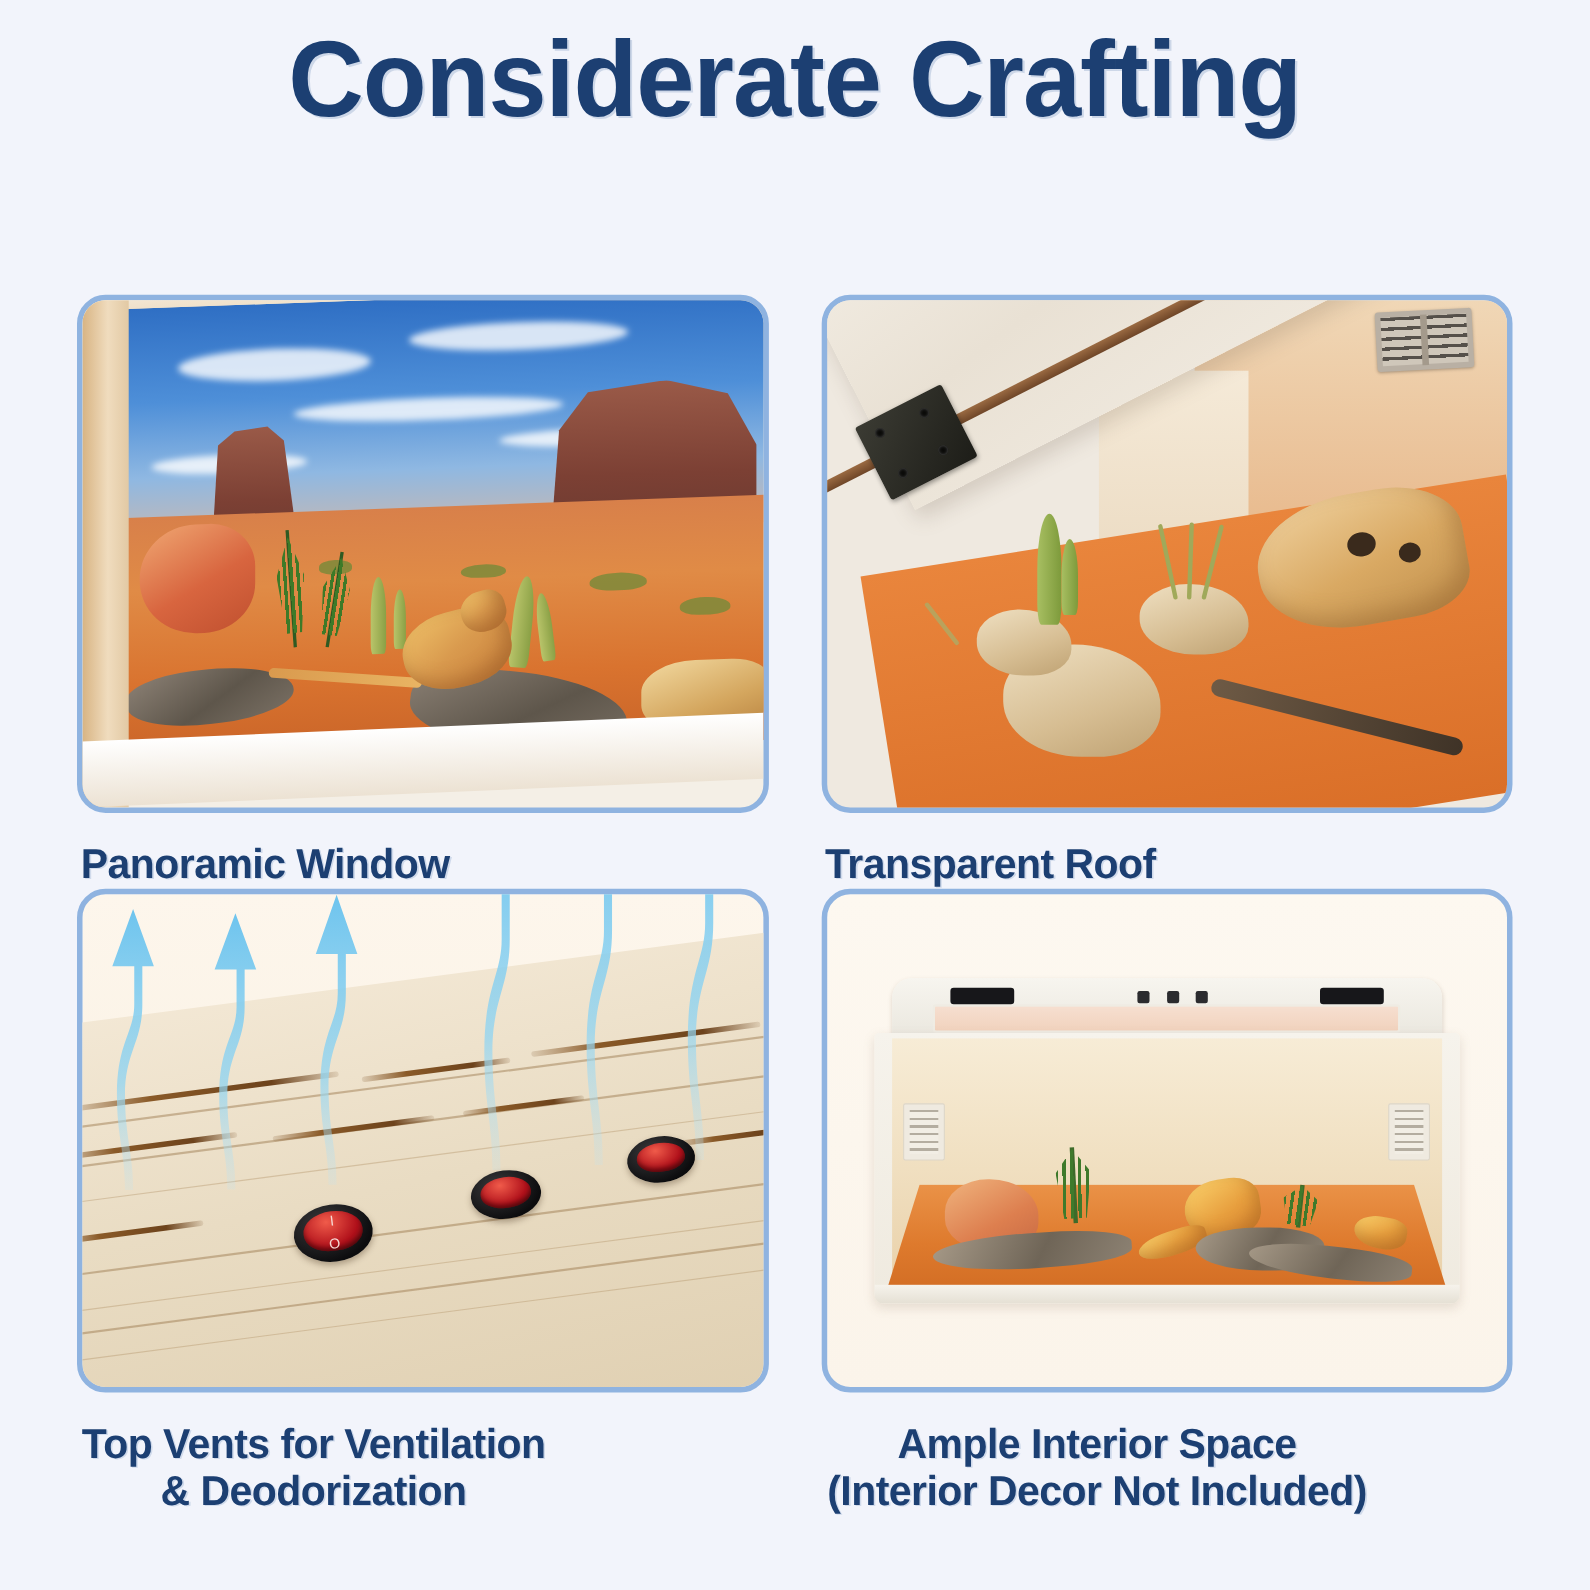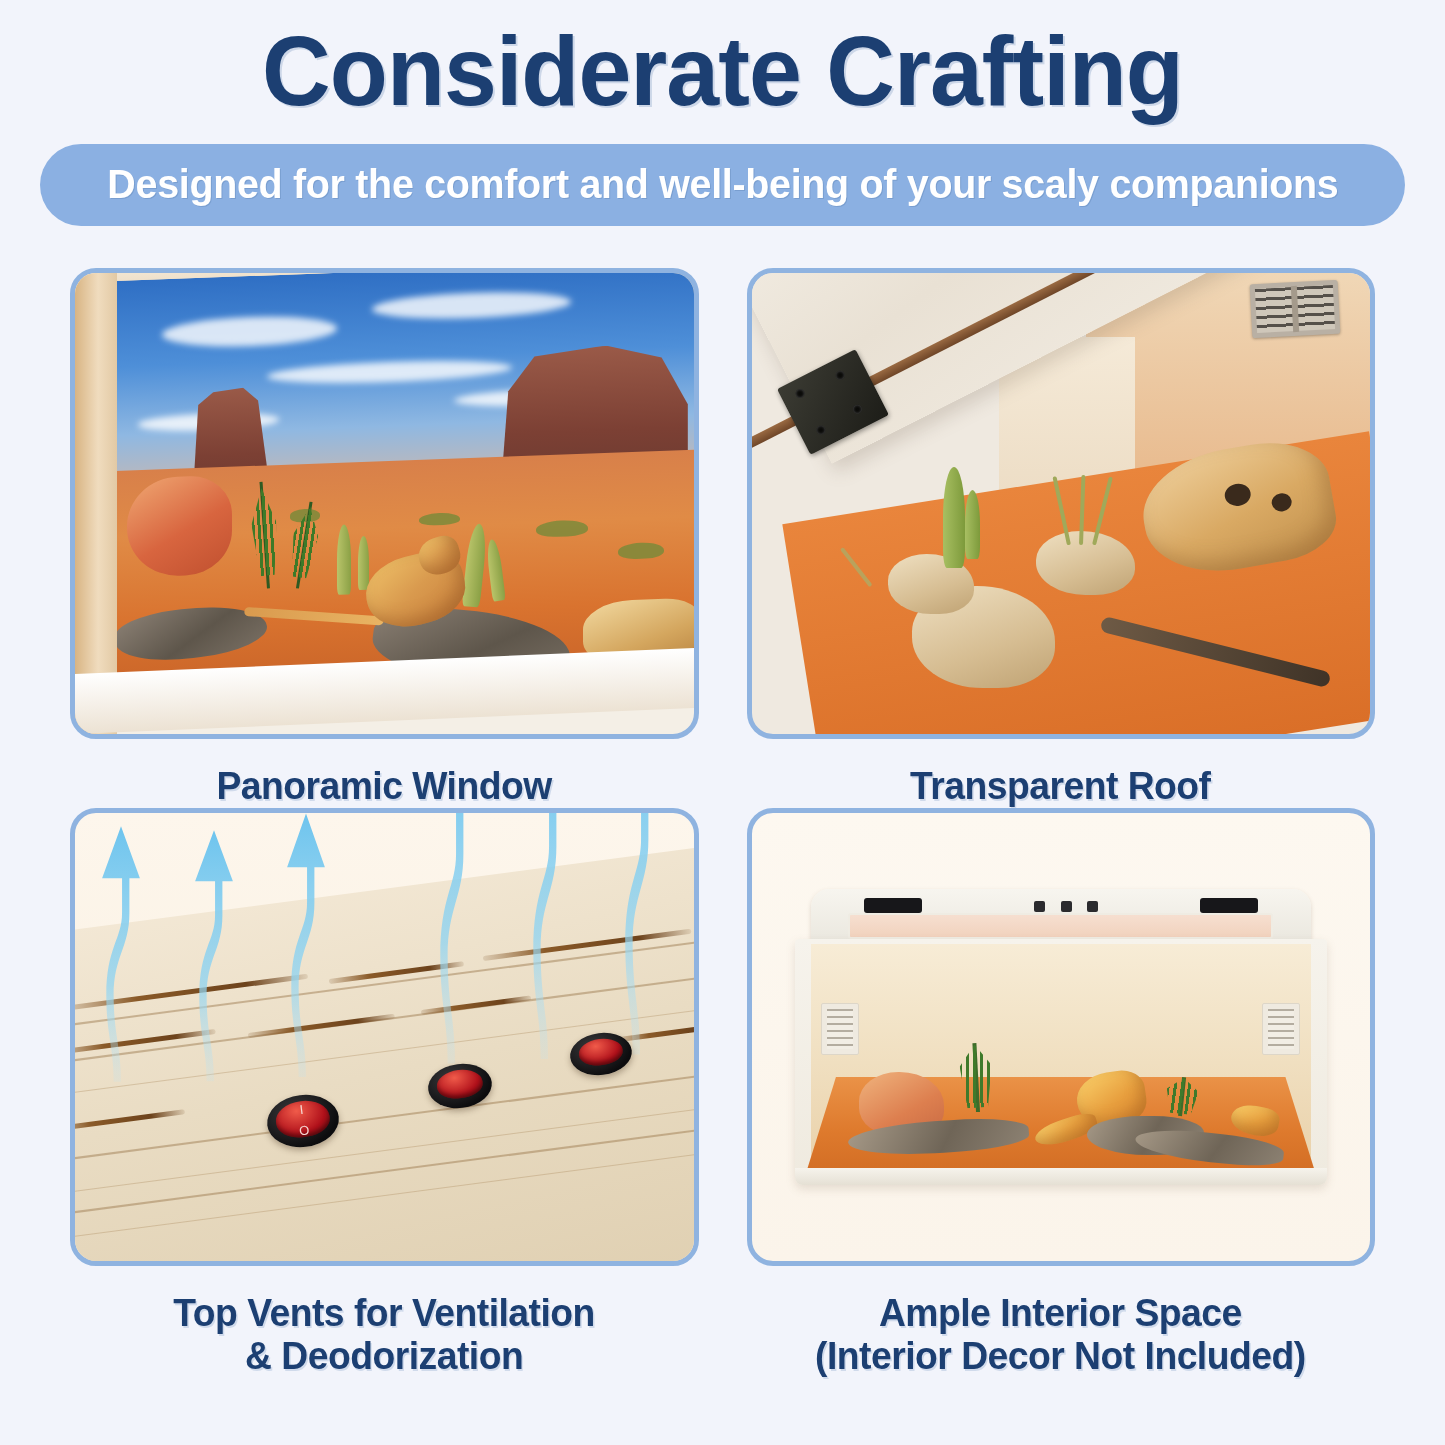--- a/index.html
+++ b/index.html
@@ -48,21 +48,21 @@
     position:absolute;
     top:268px; left:0;
     width:1445px; height:1180px;
     display:grid;
     grid-template-columns:1fr 1fr;
     grid-template-rows:540px 1fr;
     column-gap:48px;
     row-gap:0px;
     padding:0 70px;
   }
-  .cell { display:flex; flex-direction:column; align-items:center; }
+  .cell { display:flex; flex-direction:column; align-items:flex-start; }
 
   .photo-frame {
     width:100%;
     height:472px;
     border:5px solid #8fb3e0;
     border-radius:26px;
     overflow:hidden;
     position:relative;
     background:#fdf8f1;
   }
@@ -377,23 +377,20 @@
   .enc .base {
     position:absolute; left:0; bottom:0; width:100%; height:7%;
     background:linear-gradient(180deg,#f6f3ec,#e5e0d4);
   }
 </style>
 </head>
 <body>
 
 <div id="header">
   <div id="main-title">Considerate Crafting</div>
-  <div id="subtitle-banner">
-    <span id="subtitle-text">Designed for the comfort and well-being of your scaly companions</span>
-  </div>
 </div>
 
 <div id="feature-grid">
 
   <div class="cell">
     <div class="photo-frame p1">
       <div class="wood-top"></div>
       <div class="scene">
         <div class="sky"></div>
         <div class="cloud" style="left:8%;top:10%;width:30%;height:7%;"></div>

